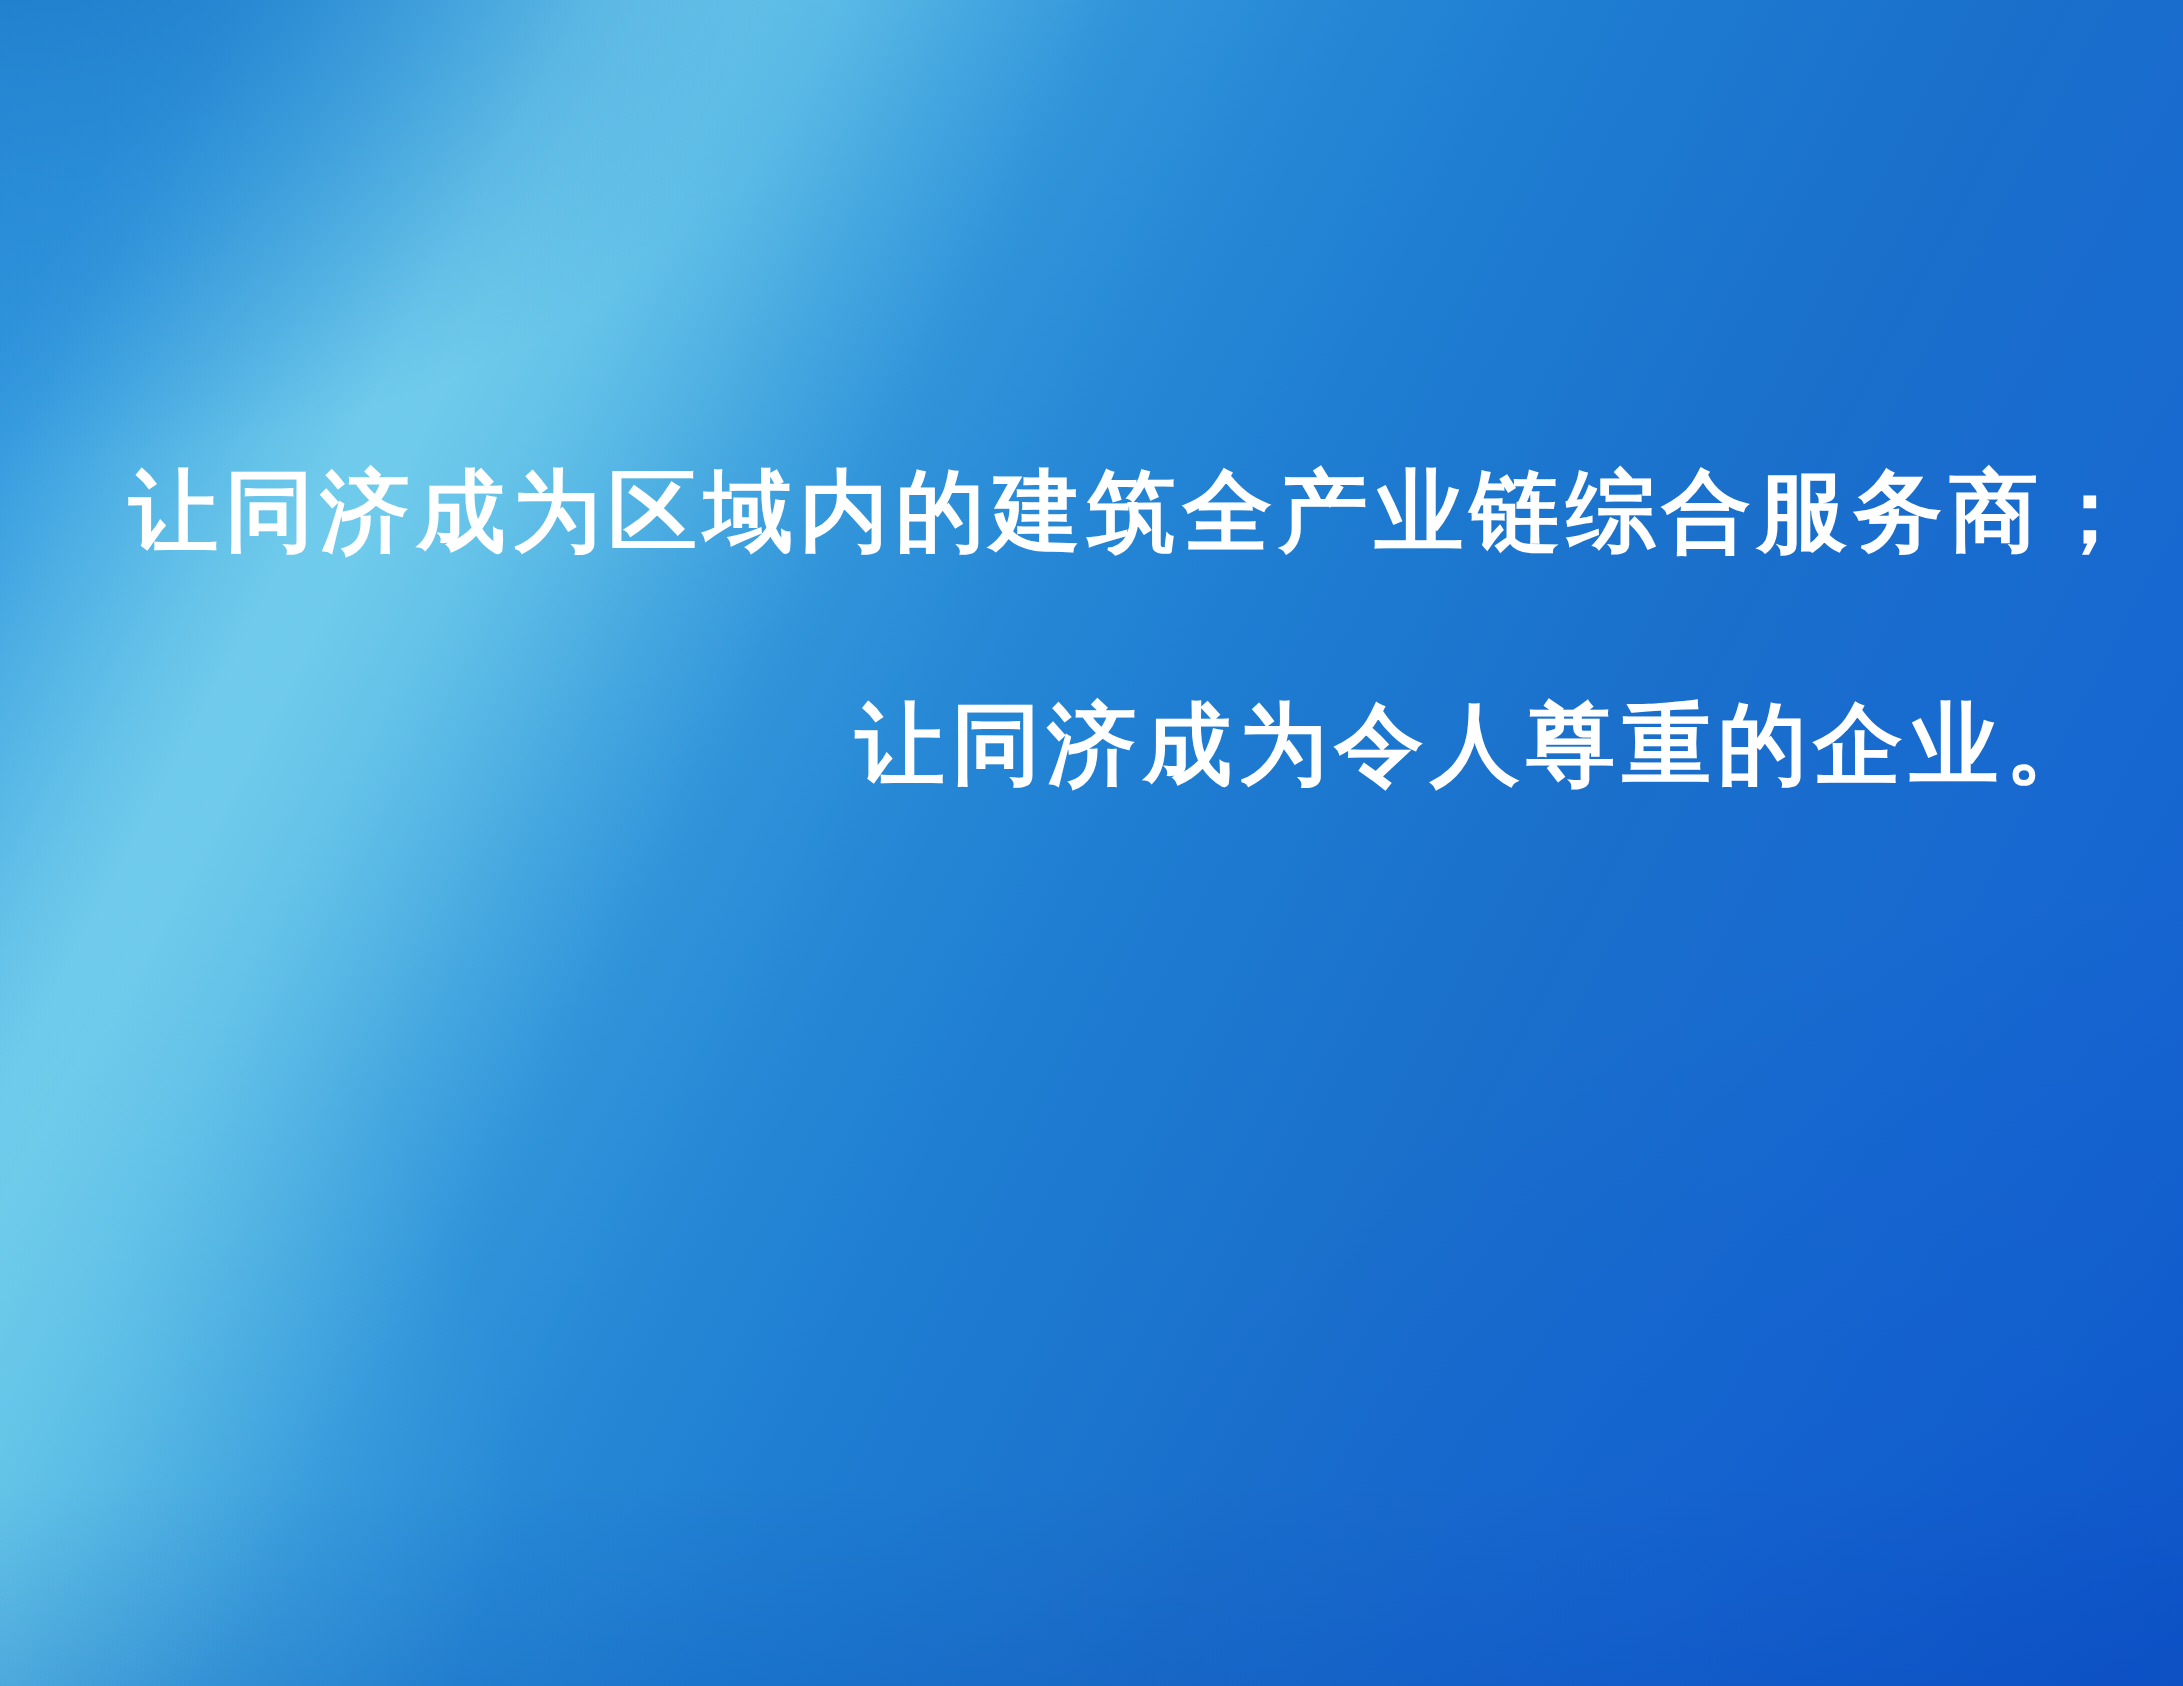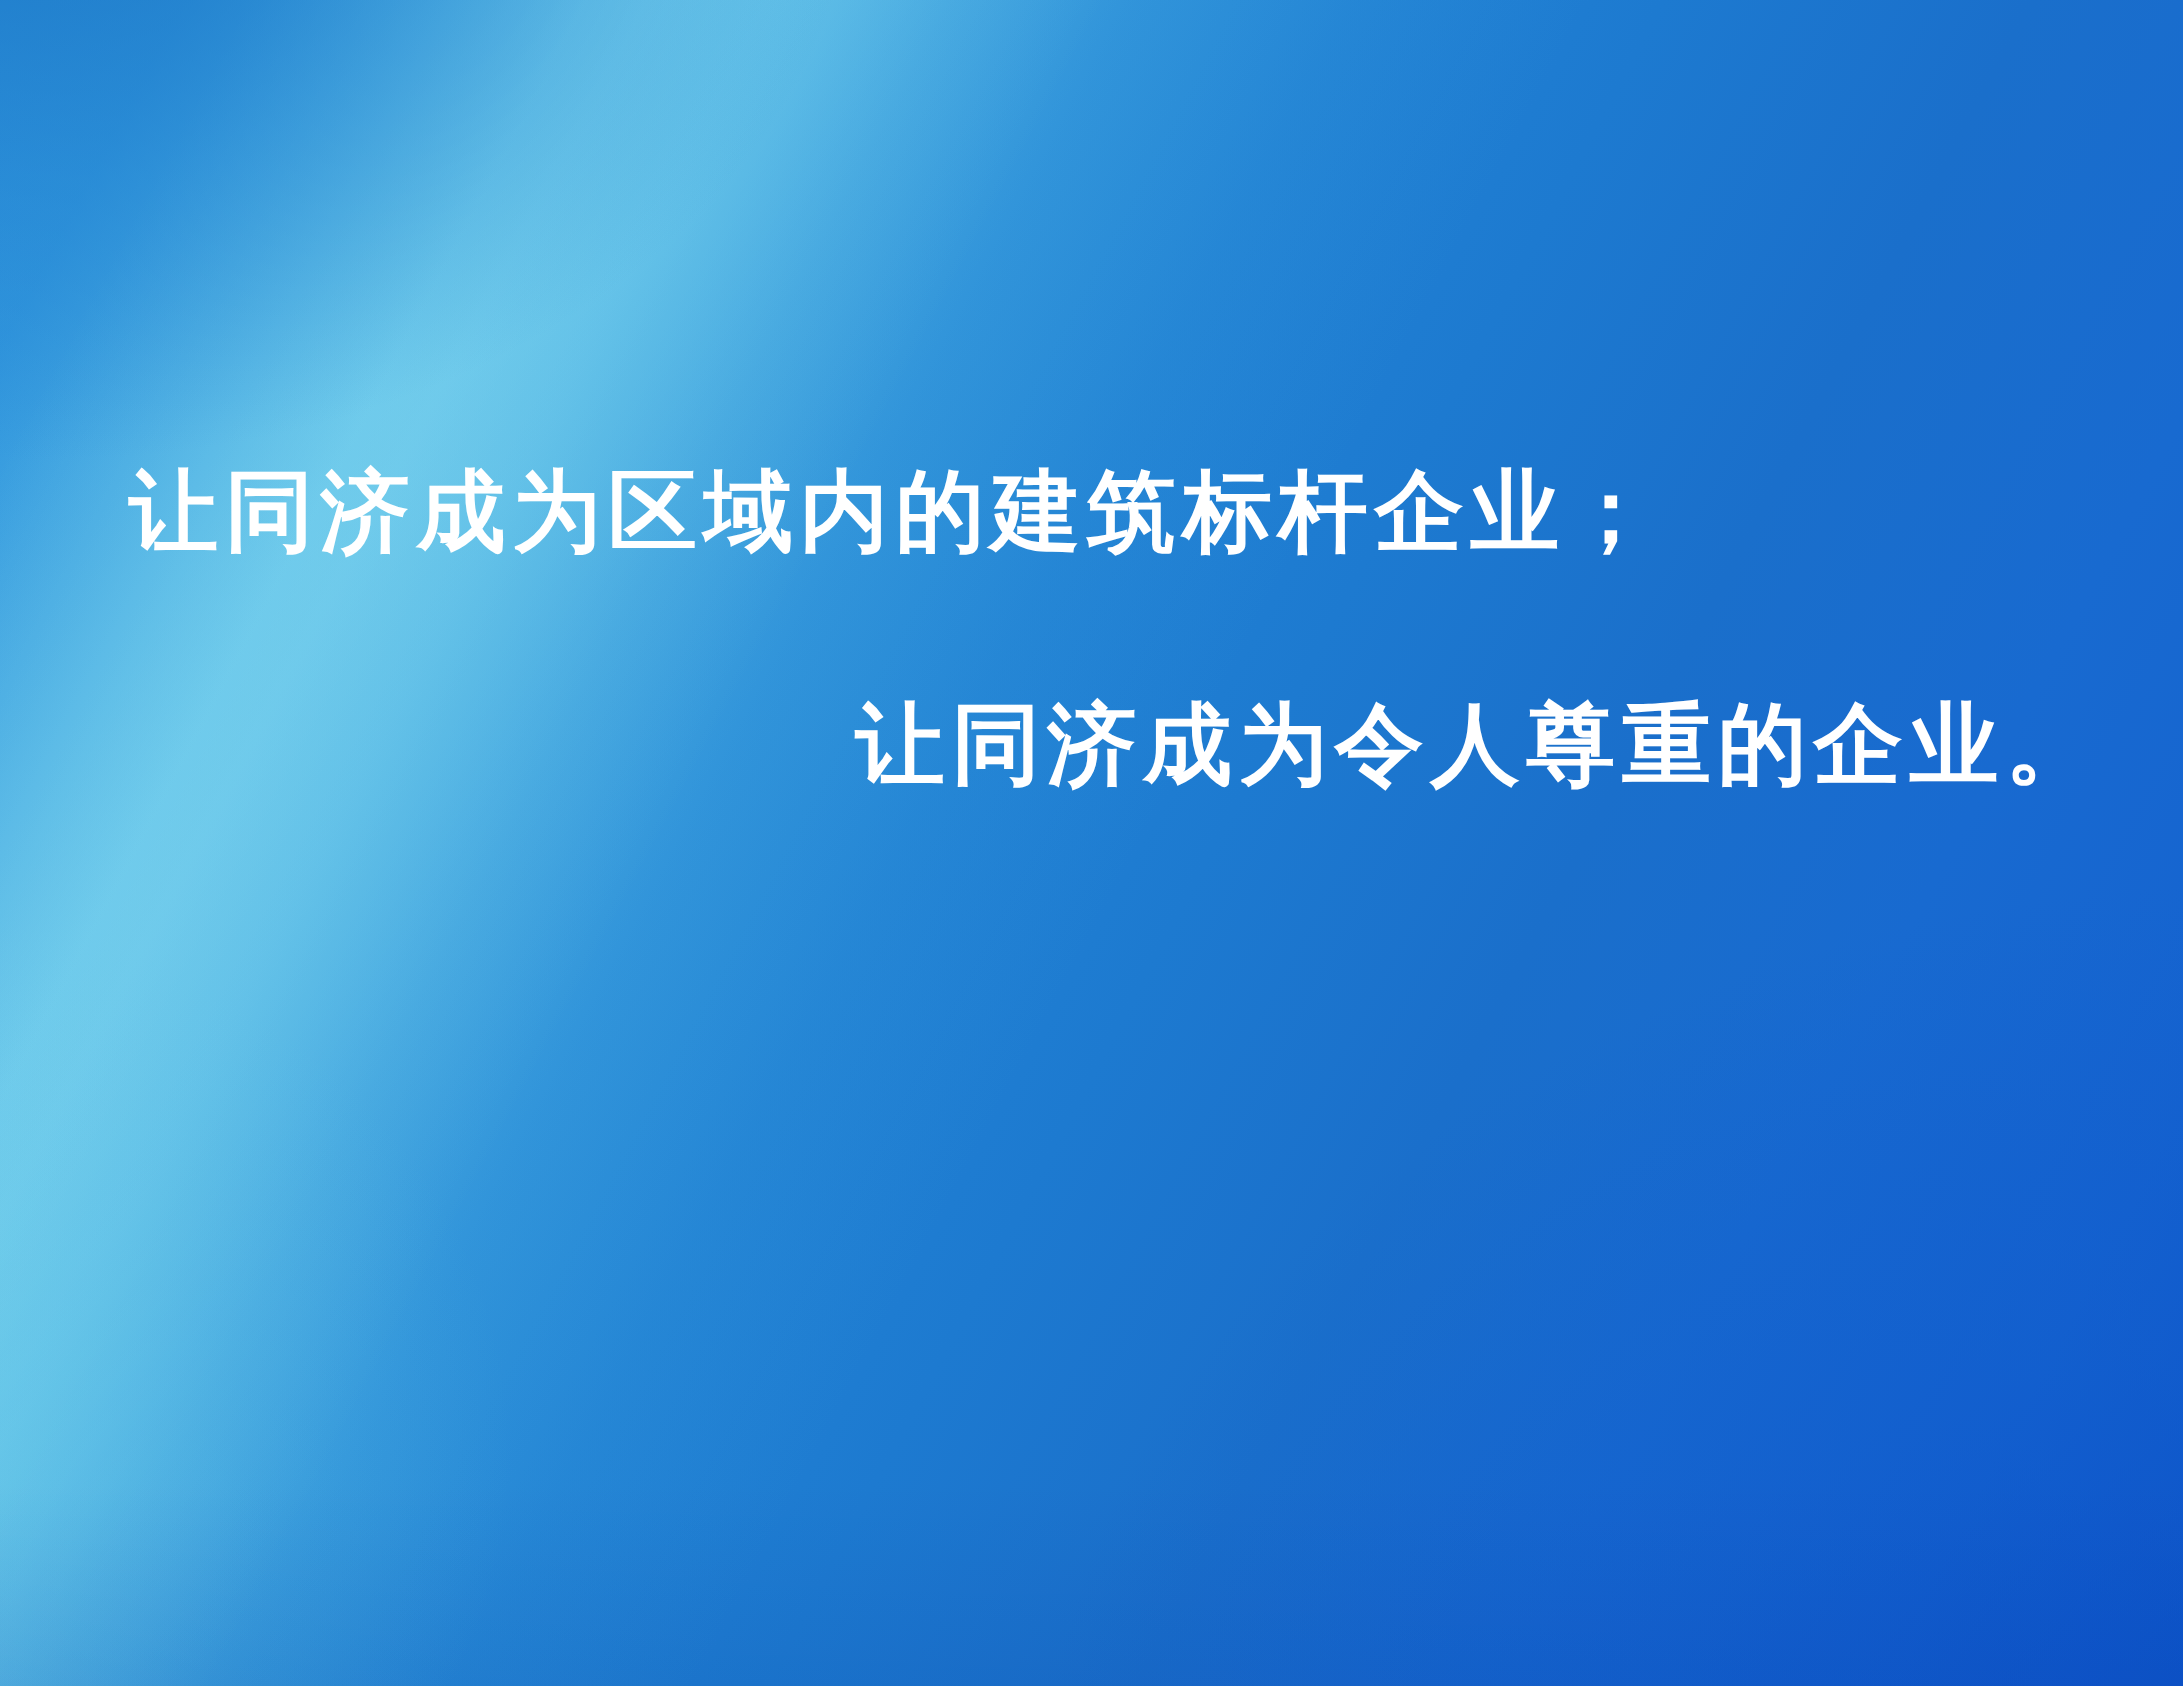--- a/index.html
+++ b/index.html
@@ -132,18 +132,18 @@
 
   <div class="bg-layer" id="bg-base"></div>
   <div class="bg-layer" id="bg-band"></div>
   <div class="bg-layer" id="bg-band2"></div>
   <div class="bg-layer" id="bg-corner-tl"></div>
   <div class="bg-layer" id="bg-corner-bl"></div>
   <div class="bg-layer" id="bg-corner-br"></div>
   <div class="bg-layer" id="bg-bottom-edge"></div>
 
   <div id="text-block">
-    <p class="slide-line">让同济成为区域内的建筑标杆企业；</p>
+    <p class="slide-line">让同济成为区域内的建筑全产业链综合服务商；</p>
     <p class="slide-line">让同济成为令人尊重的企业。</p>
   </div>
 
 </div>
 
 
 </body></html>

